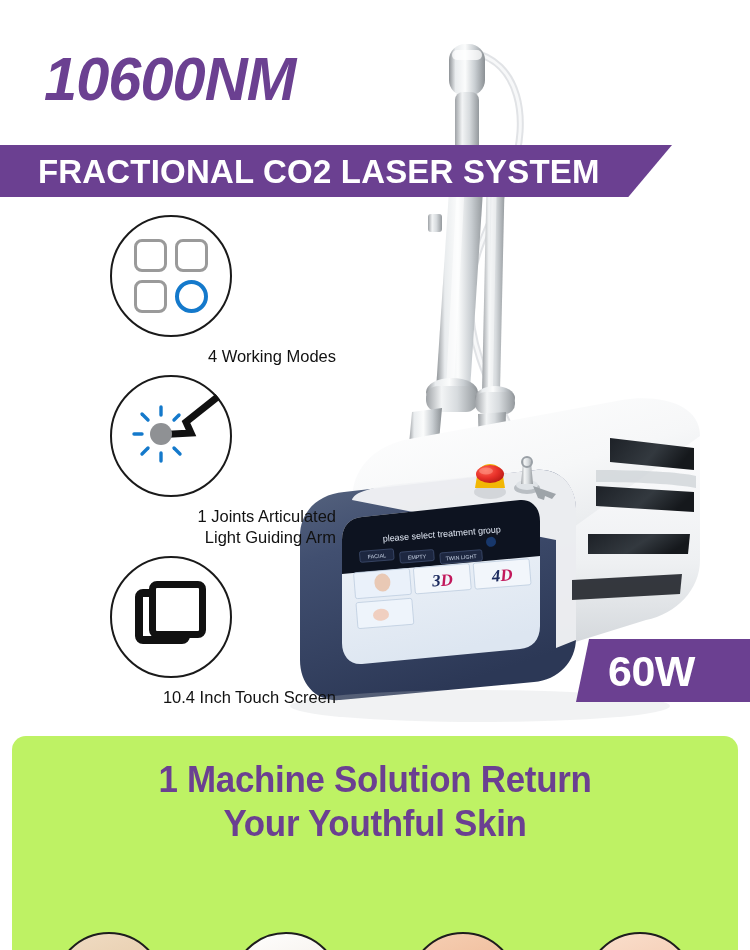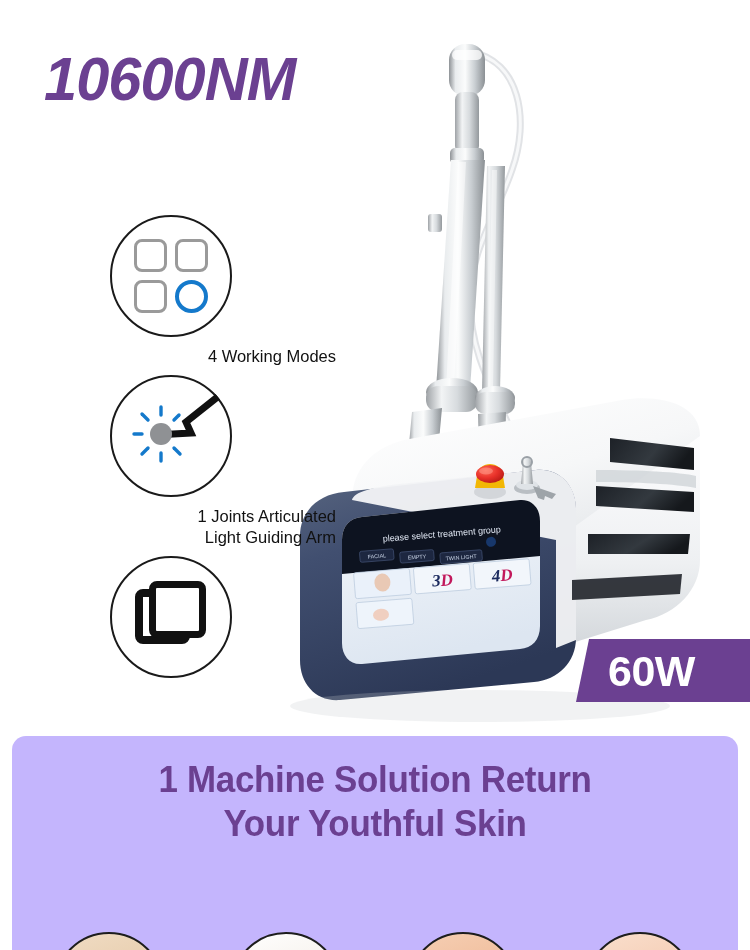--- a/index.html
+++ b/index.html
@@ -165,21 +165,21 @@
     white-space: nowrap;
   }
 
   
   .bottom-panel {
     position: absolute;
     left: 12px;
     top: 736px;
     width: 726px;
     height: 214px;
-    background: #c4b5fd;
+    background: #bef264;
     border-radius: 14px 14px 0 0;
     z-index: 3;
     overflow: hidden;
   }
   .bp-line1, .bp-line2 {
     text-align: center;
     color: #6b4091;
     font-weight: 700;
     font-size: 36px;
     letter-spacing: -0.3px;
@@ -368,20 +368,23 @@
       <path d="M521 484 L523 462 C523 456, 531 456, 531 462 L533 484 Z" fill="url(#chrome2)"></path>
       <ellipse cx="527" cy="462" rx="5" ry="5" fill="none" stroke="#9aa0a6" stroke-width="2"></ellipse>
       <path d="M533 486 L556 494 L552 499 L545 496 L544 500 L538 498 Z" fill="#9ea4a9"></path>
     </g>
 
     <ellipse cx="480" cy="706" rx="190" ry="16" fill="#c8cbd0" opacity="0.25"></ellipse>
   </svg>
 
   <div class="headline">10600NM</div>
 
+  <div class="banner">
+    <span class="banner-text">FRACTIONAL CO2 LASER SYSTEM</span>
+  </div>
 
   <div class="features">
 
     <div class="feature f1">
       <div class="feature-circle">
         <div class="grid-icon">
           <div class="cell c1"></div>
           <div class="cell c2"></div>
           <div class="cell c3"></div>
           <div class="cell c4"></div>
@@ -410,20 +413,21 @@
 Light Guiding Arm</div>
     </div>
 
     <div class="feature f3">
       <div class="feature-circle">
         <div class="layers-icon">
           <div class="back"></div>
           <div class="front"></div>
         </div>
       </div>
+      <div class="feature-label">10.4 Inch Touch Screen</div>
     </div>
 
   </div>
 
   <div class="badge60">
     <span class="badge60-text">60W</span>
   </div>
 
   <div class="bottom-panel">
     <div class="bp-line1">1 Machine Solution Return</div>

